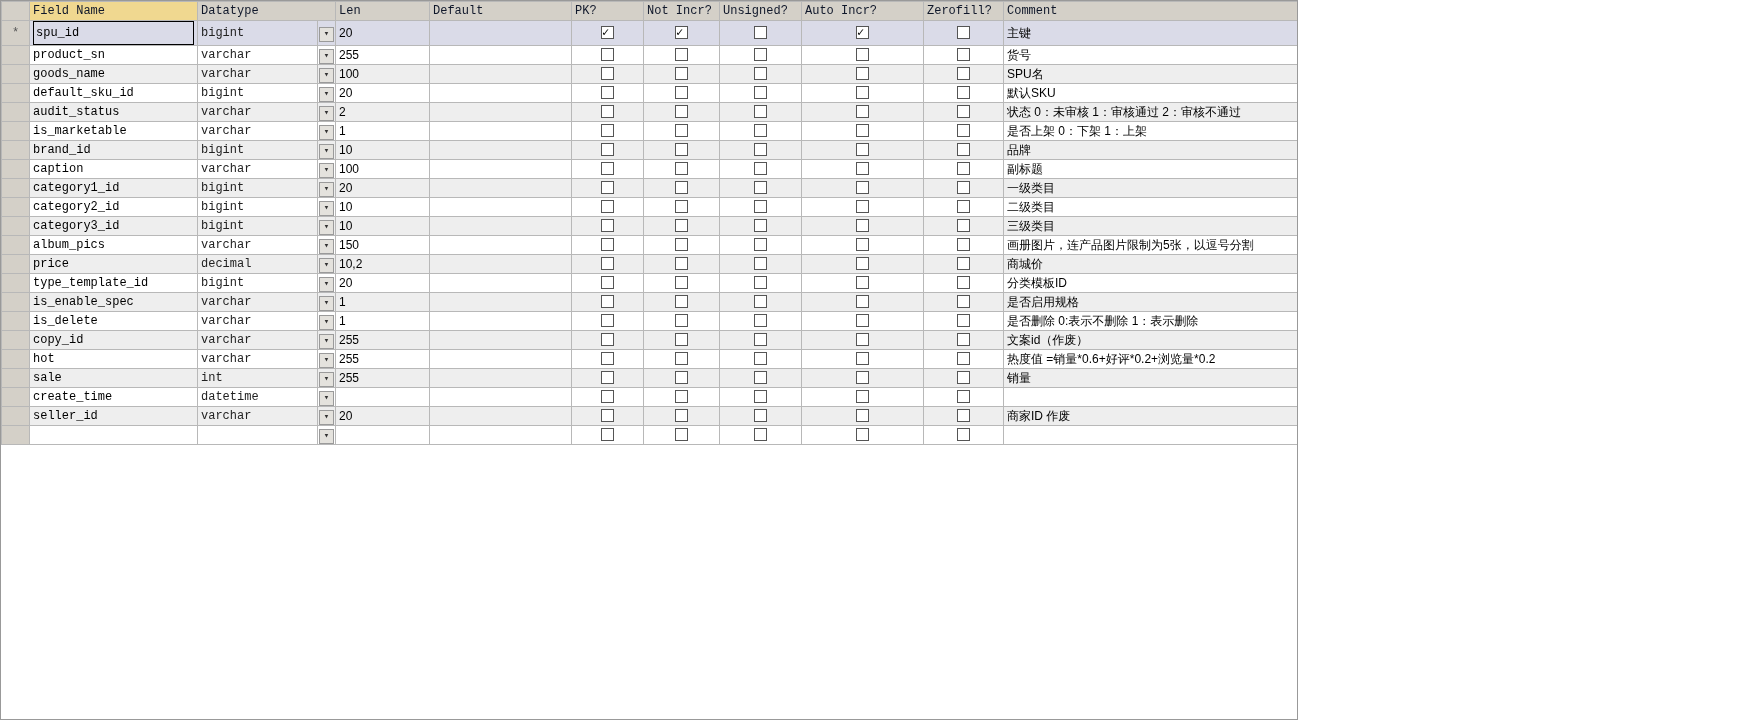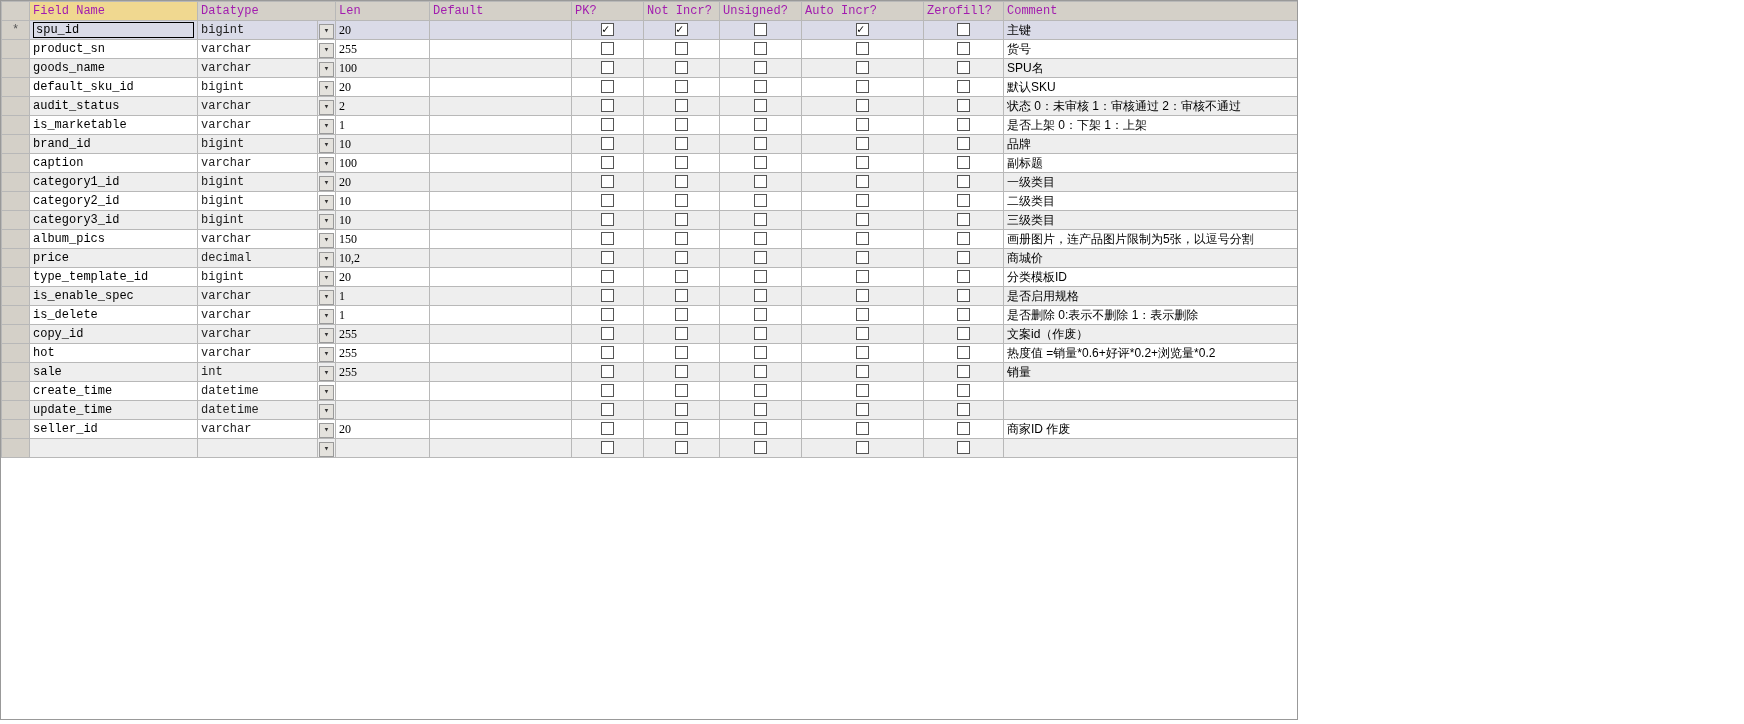--- a/index.html
+++ b/index.html
@@ -29,21 +29,21 @@
     line-height: 18px;
     text-align: left;
     font-weight: normal;
     white-space: nowrap;
     overflow: hidden;
     vertical-align: middle;
     font-size: 12px;
   }
   th {
     background: #d4d0c8;
-    color: #a21caf;
+    color: #0f172a;
     font-family: "Courier New", monospace;
   }
   th.active {
     background: #f0d890;
   }
   col.gutter   { width: 28px; }
   col.field    { width: 168px; }
   col.datatype { width: 120px; }
   col.dd       { width: 18px; }
   col.len      { width: 94px; }
@@ -70,21 +70,21 @@
   td.datatype {
     font-family: "Courier New", monospace;
     color: #222;
     margin-left: 24px;
   }
   td.field {
     font-family: "Courier New", monospace;
   }
   tbody tr.selected td.field input.fieldbox {
     width: 100%;
-    height: 16px;
+    height: 24px;
     border: 1px solid #000;
     font-family: "Courier New", monospace;
     font-size: 12px;
     padding: 0 2px;
     background: #dadbe8;
     outline: none;
   }
   td.dd {
     padding: 0;
     text-align: center;
@@ -116,21 +116,21 @@
     position: absolute;
     top: -3px; left: 0;
     font-size: 12px;
     font-weight: bold;
     color: #000;
   }
   td.comment {
     font-family: Liberation Sans, sans-serif;
   }
   td.len {
-    font-family: Liberation Serif, serif;
+    font-family: Liberation Sans, sans-serif;
   }
 </style>
 </head>
 <body>
 
 <div class="wrap">
 <table>
   <colgroup>
     <col class="gutter">
         <col class="field">
@@ -436,34 +436,20 @@
           <td></td>
           <td class="center"><span class="cb"></span></td>
           <td class="center"><span class="cb"></span></td>
           <td class="center"><span class="cb"></span></td>
           <td class="center"><span class="cb"></span></td>
           <td class="center"><span class="cb"></span></td>
           <td class="comment"></td>
         </tr>
         <tr>
           <td class="gutter"></td>
-          <td class="field">update_time</td>
-          <td class="datatype">datetime</td>
-          <td class="dd"><span class="dd-btn">▾</span></td>
-          <td class="len"></td>
-          <td></td>
-          <td class="center"><span class="cb"></span></td>
-          <td class="center"><span class="cb"></span></td>
-          <td class="center"><span class="cb"></span></td>
-          <td class="center"><span class="cb"></span></td>
-          <td class="center"><span class="cb"></span></td>
-          <td class="comment"></td>
-        </tr>
-        <tr>
-          <td class="gutter"></td>
           <td class="field">seller_id</td>
           <td class="datatype">varchar</td>
           <td class="dd"><span class="dd-btn">▾</span></td>
           <td class="len">20</td>
           <td></td>
           <td class="center"><span class="cb"></span></td>
           <td class="center"><span class="cb"></span></td>
           <td class="center"><span class="cb"></span></td>
           <td class="center"><span class="cb"></span></td>
           <td class="center"><span class="cb"></span></td>

